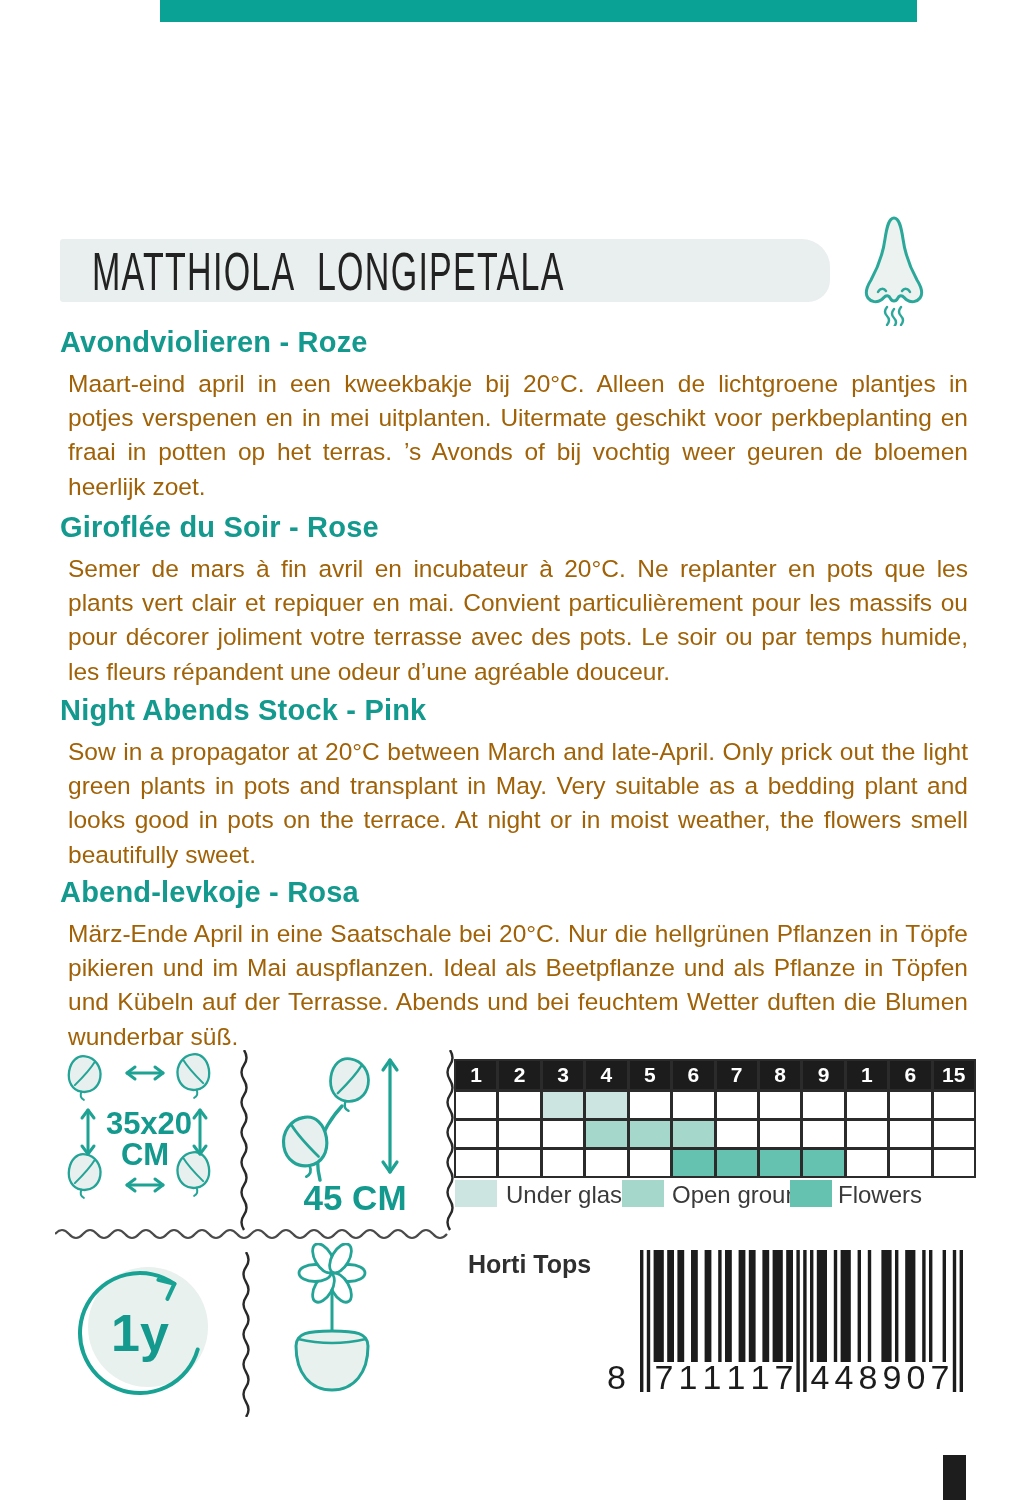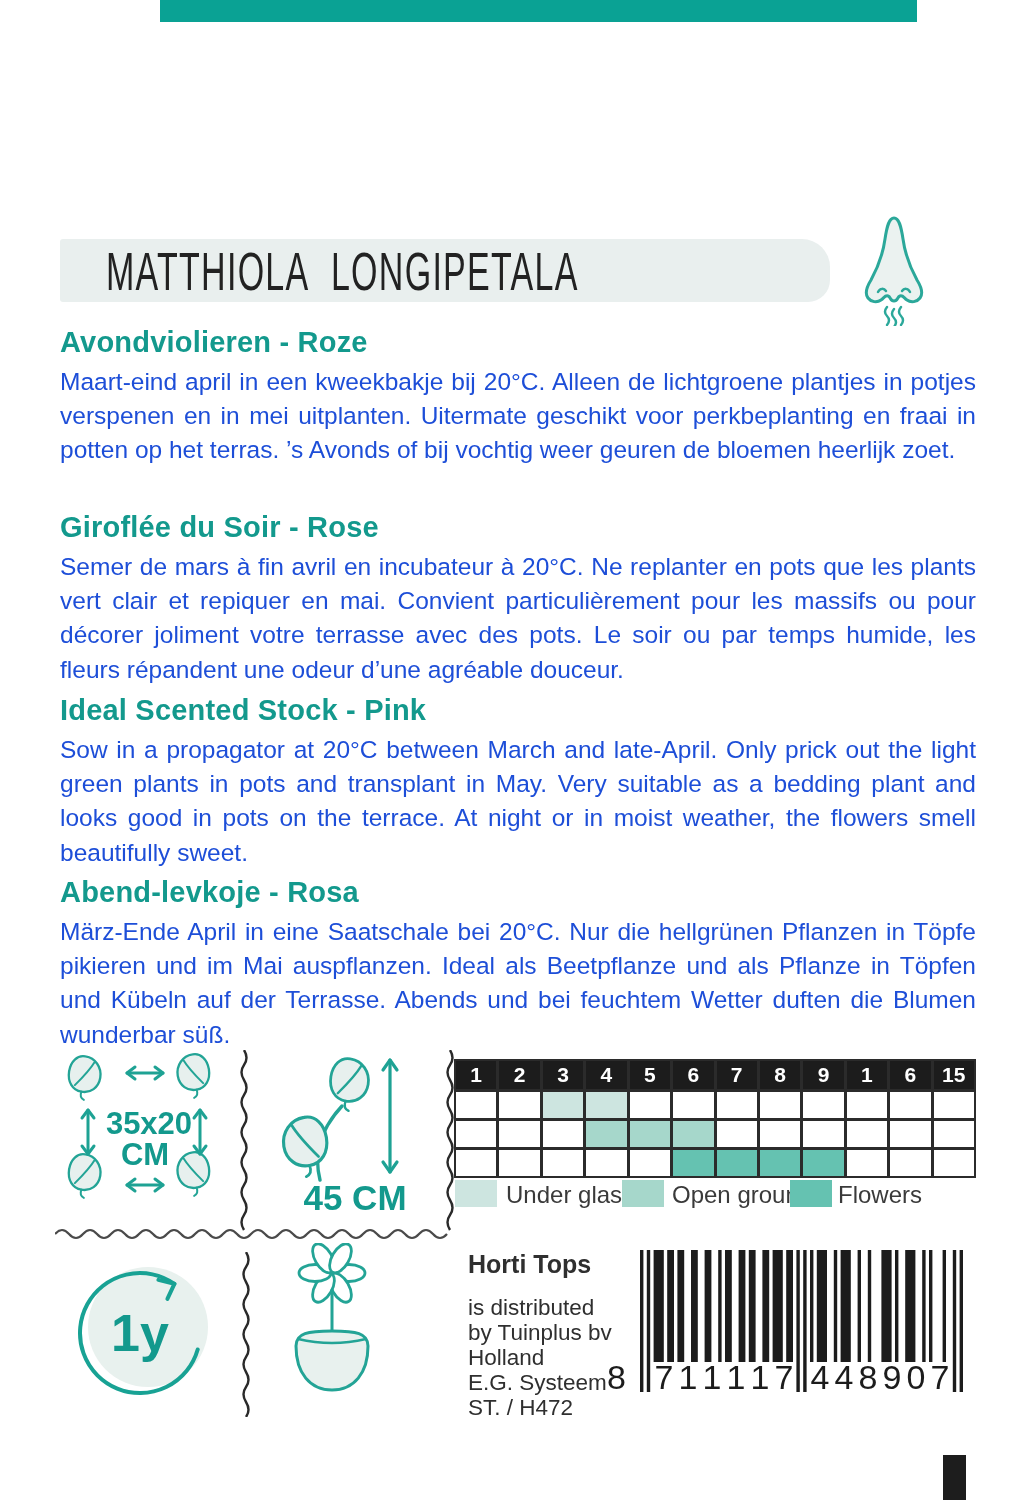--- a/index.html
+++ b/index.html
@@ -5,28 +5,28 @@
   html,body{margin:0;padding:0;background:#fff;}
   .page{position:relative;width:1029px;height:1500px;background:#ffffff;overflow:hidden;
         font-family:"Liberation Sans",sans-serif;color:#3a3a3a;}
   .abs{position:absolute;}
 
   
   .top-bar{left:160px;top:0;width:757px;height:22px;background:#0aa294;}
 
   
   .banner{left:60px;top:239px;width:770px;height:63px;background:#e9efee;
-          border-radius:3px 28px 22px 3px;display:flex;align-items:center;padding-left:46px;box-sizing:border-box;}
+          border-radius:3px 28px 22px 3px;display:flex;align-items:center;padding-left:32px;box-sizing:border-box;}
   .banner-title{display:inline-block;transform:scaleX(0.63);transform-origin:left center;
           font-size:54px;font-weight:400;letter-spacing:2px;word-spacing:20px;color:#222;white-space:nowrap;}
 
   
   .section{position:absolute;left:60px;width:916px;}
   .section h2{margin:0 0 6px 0;font-size:29px;font-weight:bold;color:#13998d;letter-spacing:0.2px;}
-  .section p{margin:0;font-size:24.5px;line-height:34.2px;text-align:justify;color:#1d4ed8;}
+  .section p{margin:8px;font-size:24.5px;line-height:34.2px;text-align:justify;color:#a16207;}
 
   
   .icon-label{position:absolute;font-weight:bold;color:#13998d;text-align:center;}
 
   
   .calendar{left:455px;top:1060px;width:521px;}
   .cal-grid{display:grid;grid-template-columns:repeat(12,1fr);}
   .cal-cell{border:2px solid #2b2b2b;margin:-1px 0 0 -1px;height:26px;box-sizing:content-box;}
   .cal-cell.head{background:#1c1c1c;color:#fff;font-weight:bold;font-size:21px;height:28px;
                  display:flex;align-items:center;justify-content:center;}
@@ -69,21 +69,21 @@
 
   <div class="section" style="top:326px;">
     <h2>Avondviolieren - Roze</h2>
     <p>Maart-eind april in een kweekbakje bij 20°C. Alleen de lichtgroene plantjes in potjes verspenen en in mei uitplanten. Uitermate geschikt voor perkbeplanting en fraai in potten op het terras. ’s Avonds of bij vochtig weer geuren de bloemen heerlijk zoet.</p>
   </div>
   <div class="section" style="top:511px;">
     <h2>Giroflée du Soir - Rose</h2>
     <p>Semer de mars à fin avril en incubateur à 20°C. Ne replanter en pots que les plants vert clair et repiquer en mai. Convient particulièrement pour les massifs ou pour décorer joliment votre terrasse avec des pots. Le soir ou par temps humide, les fleurs répandent une odeur d’une agréable douceur.</p>
   </div>
   <div class="section" style="top:694px;">
-    <h2>Ideal Scented Stock - Pink</h2>
+    <h2>Night Abends Stock - Pink</h2>
     <p>Sow in a propagator at 20°C between March and late-April. Only prick out the light green plants in pots and transplant in May. Very suitable as a bedding plant and looks good in pots on the terrace. At night or in moist weather, the flowers smell beautifully sweet.</p>
   </div>
   <div class="section" style="top:876px;">
     <h2>Abend-levkoje - Rosa</h2>
     <p>März-Ende April in eine Saatschale bei 20°C. Nur die hellgrünen Pflanzen in Töpfe pikieren und im Mai auspflanzen. Ideal als Beetpflanze und als Pflanze in Töpfen und Kübeln auf der Terrasse. Abends und bei feuchtem Wetter duften die Blumen wunderbar süß.</p>
   </div>
 
   <svg class="abs" style="left:55px;top:1050px;" width="180" height="162" viewBox="0 0 180 162">
     <defs>
       <g id="leaf">
@@ -220,27 +220,20 @@
       <ellipse cx="67" cy="30" rx="16" ry="8.5" transform="rotate(240 50 30)"></ellipse>
       <ellipse cx="67" cy="30" rx="16" ry="8.5" transform="rotate(300 50 30)"></ellipse>
     </g>
     <path d="M50 47 L50 92" stroke="#23a496" stroke-width="3" stroke-linecap="round"></path>
     <path d="M14 103 C14 90 26 88 50 88 C74 88 86 90 86 103 C86 130 72 147 50 147 C28 147 14 130 14 103 Z" fill="#e8f1ee" stroke="#23a496" stroke-width="3" stroke-linejoin="round"></path>
     <path d="M16 96 Q50 104 84 96" fill="none" stroke="#23a496" stroke-width="2.4" stroke-linecap="round"></path>
   </svg>
 
   <div class="abs dist">
     <div class="dist-name">Horti Tops</div>
-    <div id="dist-lines">
-        <div class="dist-line">is distributed</div>
-        <div class="dist-line">by Tuinplus bv</div>
-        <div class="dist-line">Holland</div>
-        <div class="dist-line">E.G. Systeem</div>
-        <div class="dist-line">ST. / H472</div>
-      </div>
   </div>
 
   <div class="abs barcode">
     <svg id="barcode-bars" style="position:absolute;left:33px;top:2px;" width="324" height="145" viewBox="0 0 324 145">
         <rect x="0.00" y="0" width="3.40" height="142" fill="#1c1c1c"></rect>
         <rect x="6.80" y="0" width="3.40" height="142" fill="#1c1c1c"></rect>
         <rect x="13.60" y="0" width="10.20" height="112" fill="#1c1c1c"></rect>
         <rect x="27.20" y="0" width="6.80" height="112" fill="#1c1c1c"></rect>
         <rect x="37.40" y="0" width="6.80" height="112" fill="#1c1c1c"></rect>
         <rect x="51.00" y="0" width="6.80" height="112" fill="#1c1c1c"></rect>

